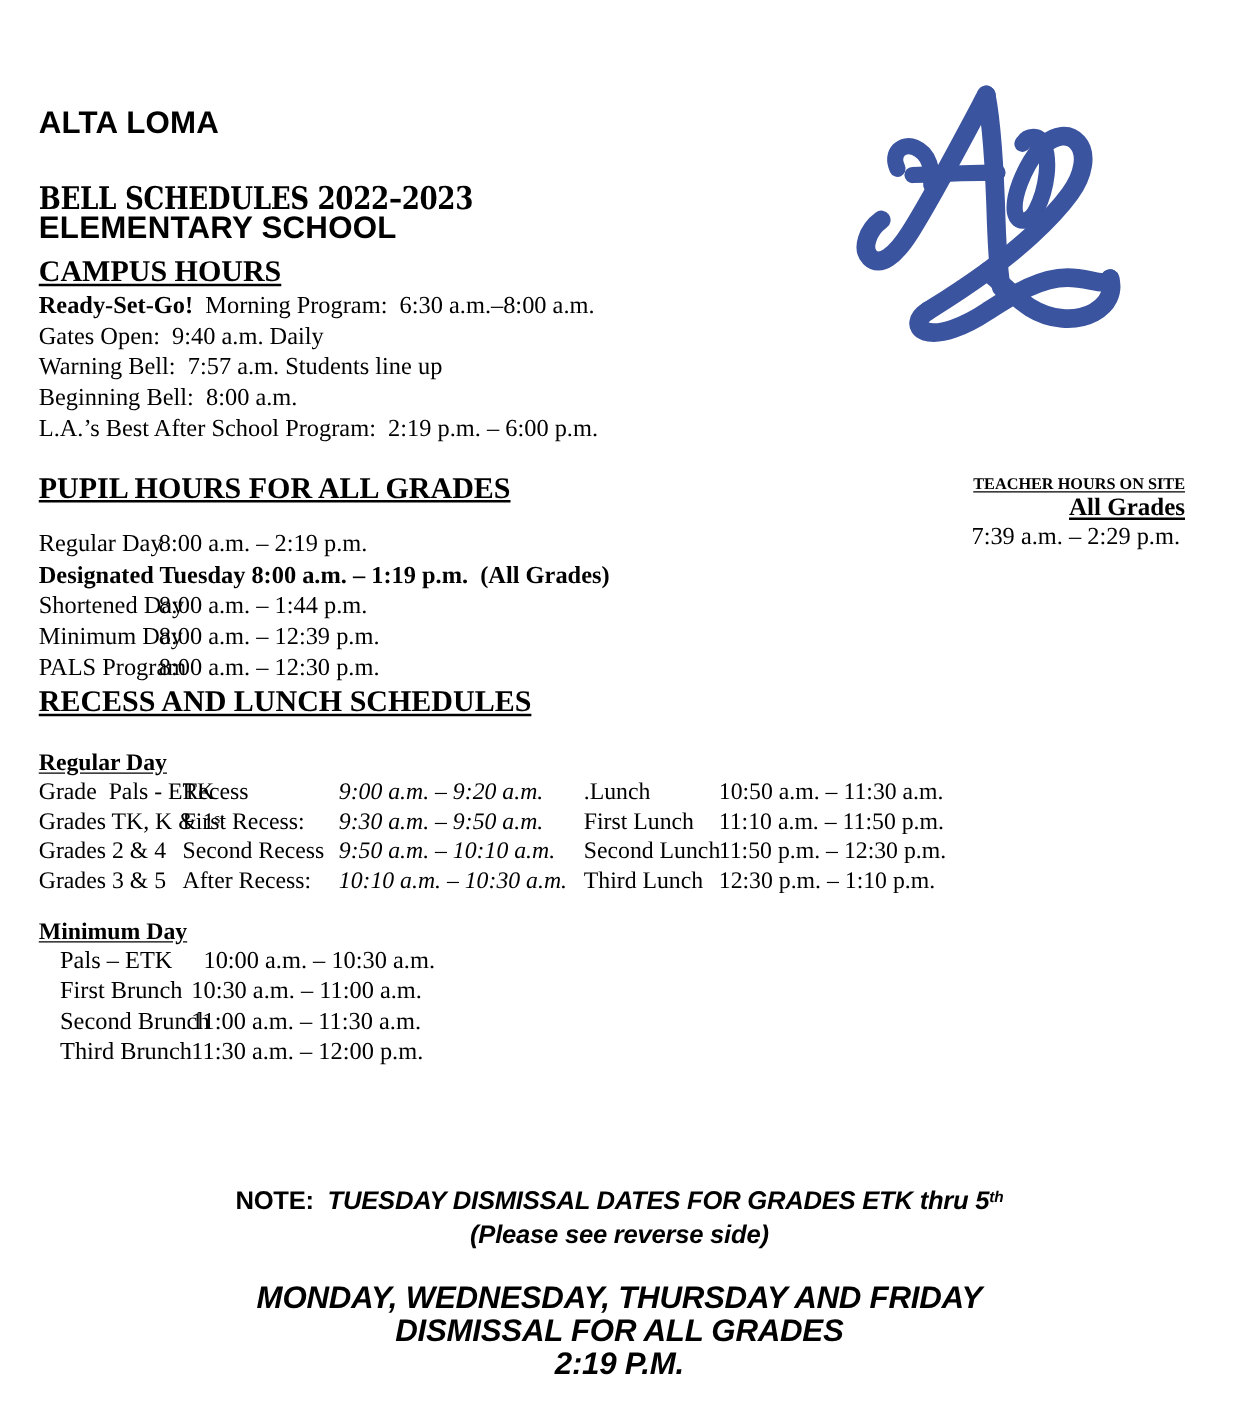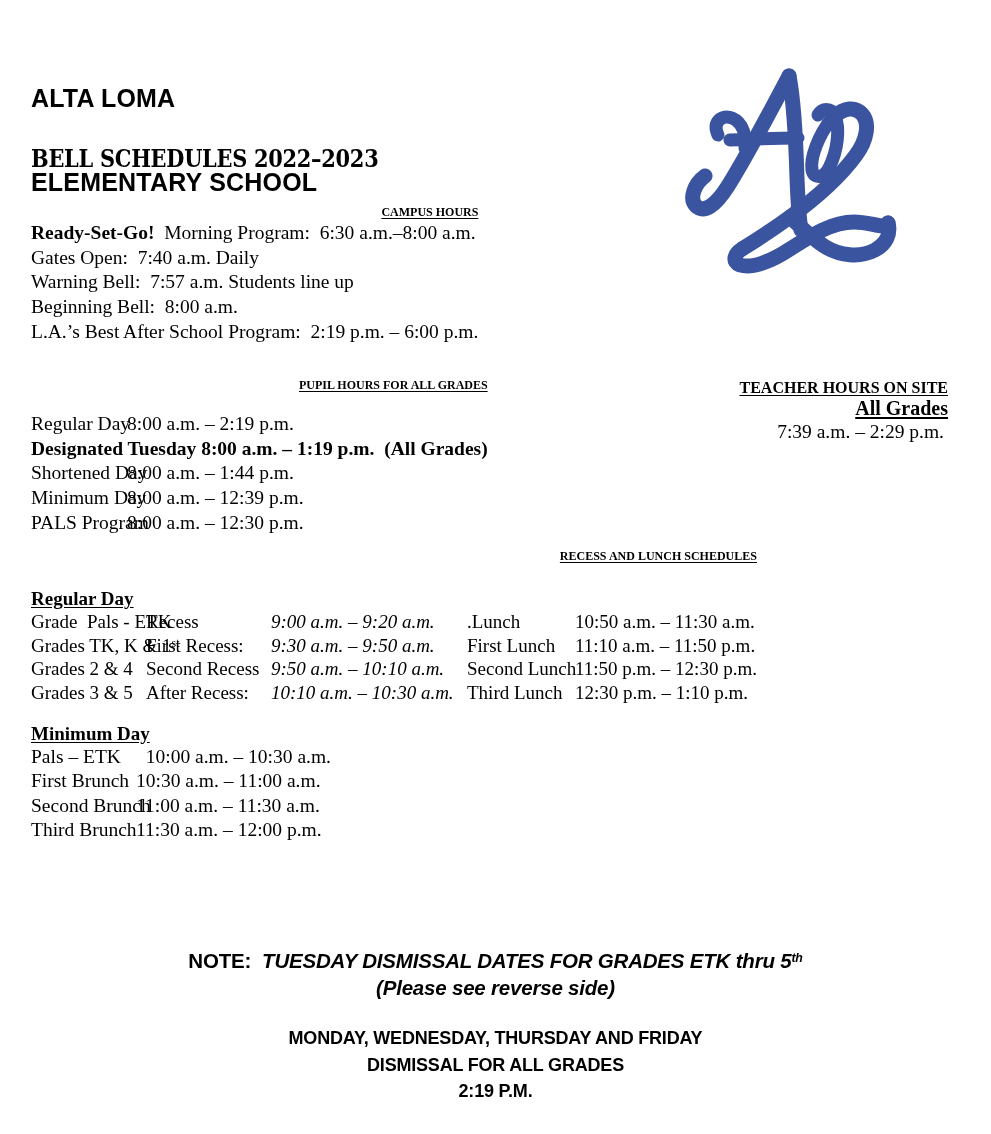--- a/index.html
+++ b/index.html
@@ -55,25 +55,24 @@
     left: 672px;
     top: 58px;
     width: 250px;
     height: 225px;
   }
   .logo svg { display: block; width: 100%; height: 100%; }
 
   
   .sec-head {
     font-weight: bold;
-    font-size: 12px;
+    font-size: 24px;
     text-decoration: underline;
     text-underline-offset: 2px;
     white-space: pre;
-    text-align: right;
   }
 
   .body-line {
     font-size: 19.5px;
     line-height: 24.7px;
     white-space: pre;
   }
 
   
   .campus {
@@ -105,21 +104,21 @@
   
   .teacher {
     position: absolute;
     left: 600px;
     top: 379px;
     width: 348px;
     text-align: right;
   }
   .teacher .t-head {
     font-weight: bold;
-    font-size: 16px;
+    font-size: 13px;
     text-decoration: underline;
     text-underline-offset: 2px;
     white-space: pre;
   }
   .teacher .t-sub {
     font-weight: bold;
     font-size: 20px;
     text-decoration: underline;
     text-underline-offset: 2px;
     white-space: pre;
@@ -177,20 +176,21 @@
   }
 
   .min-row {
     font-size: 19.5px;
     line-height: 24.3px;
     white-space: pre;
   }
   .min-row .col-m1 {
     display: inline-block;
     width: 105px;
+    margin-left: 17px;
   }
 
   
   .note-block {
     position: absolute;
     left: 0;
     top: 947px;
     width: 991px;
     text-align: center;
     font-family: "Liberation Sans", "DejaVu Sans", sans-serif;
@@ -214,21 +214,22 @@
   .dismissal-block {
     position: absolute;
     left: 0;
     top: 1025px;
     width: 991px;
     text-align: center;
     font-family: "Liberation Sans", "DejaVu Sans", sans-serif;
   }
   .dismissal-line {
     font-weight: bold;
-    font-size: 18px;
+    font-style: italic;
+    font-size: 25px;
     line-height: 26.5px;
     white-space: pre;
     letter-spacing: -0.2px;
   }
 </style>
 </head>
 <body>
 
 <div class="page">
 
@@ -254,21 +255,21 @@
         <path d="M163 58 C 172 50, 183 48, 190 56 C 198 65, 195 82, 184 97 C 168 119, 140 143, 118 159 C 96 175, 78 186, 70 191" stroke-width="15"></path>
         <path d="M70 191 C 62 196, 60 204, 68 207 C 80 211, 100 203, 118 191 C 140 177, 160 164, 182 164 C 200 164, 212 172, 216 165" stroke-width="15"></path>
         <path d="M118 159 C 128 168, 140 180, 152 188 C 168 198, 188 200, 203 192 C 214 186, 219 176, 216 165" stroke-width="15"></path>
       </g>
     </svg>
   </div>
 
   <div class="campus">
     <div class="sec-head">CAMPUS HOURS</div>
     <div class="body-line"><b>Ready-Set-Go!</b><span>  Morning Program:  6:30 a.m.–8:00 a.m.</span></div>
-    <div class="body-line">Gates Open:  7:40 a.m. Daily</div>
+    <div class="body-line">Gates Open:  9:40 a.m. Daily</div>
     <div class="body-line">Warning Bell:  7:57 a.m. Students line up</div>
     <div class="body-line">Beginning Bell:  8:00 a.m.</div>
     <div class="body-line">L.A.’s Best After School Program:  2:19 p.m. – 6:00 p.m.</div>
   </div>
 
   <div class="pupil">
     <div class="sec-head">PUPIL HOURS FOR ALL GRADES</div>
     <div class="row2"><span class="c1">Regular Day</span><span>8:00 a.m. – 2:19 p.m.</span></div>
     <div class="row2 b"><span class="c1">Designated Tuesday 8:00 a.m. – 1:19 p.m.  (All Grades)</span><span></span></div>
     <div class="row2"><span class="c1">Shortened Day</span><span>8:00 a.m. – 1:44 p.m.</span></div>

